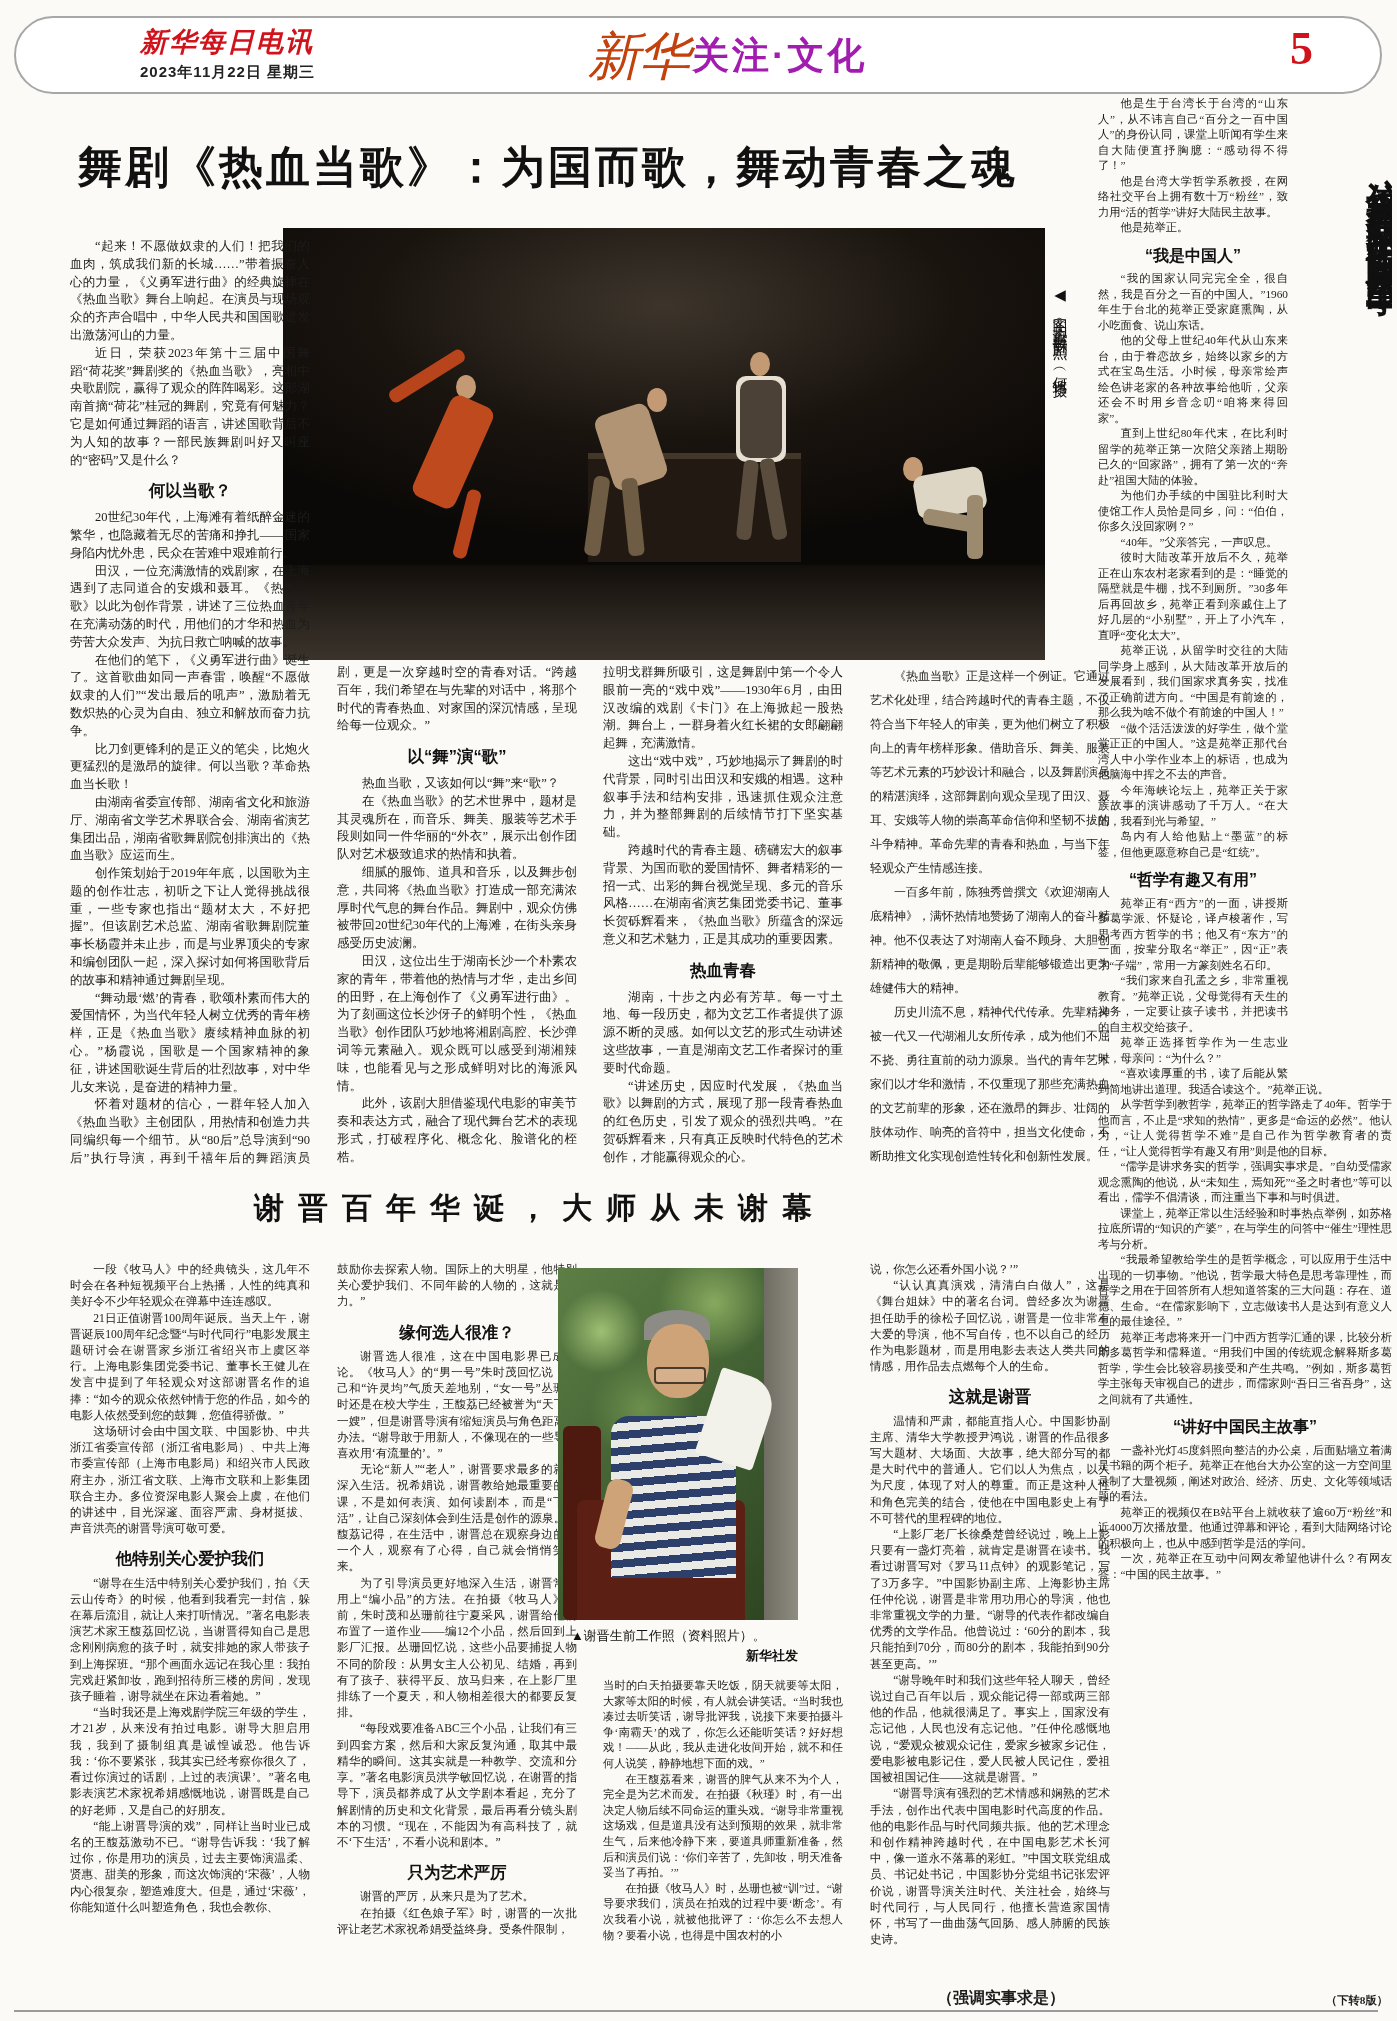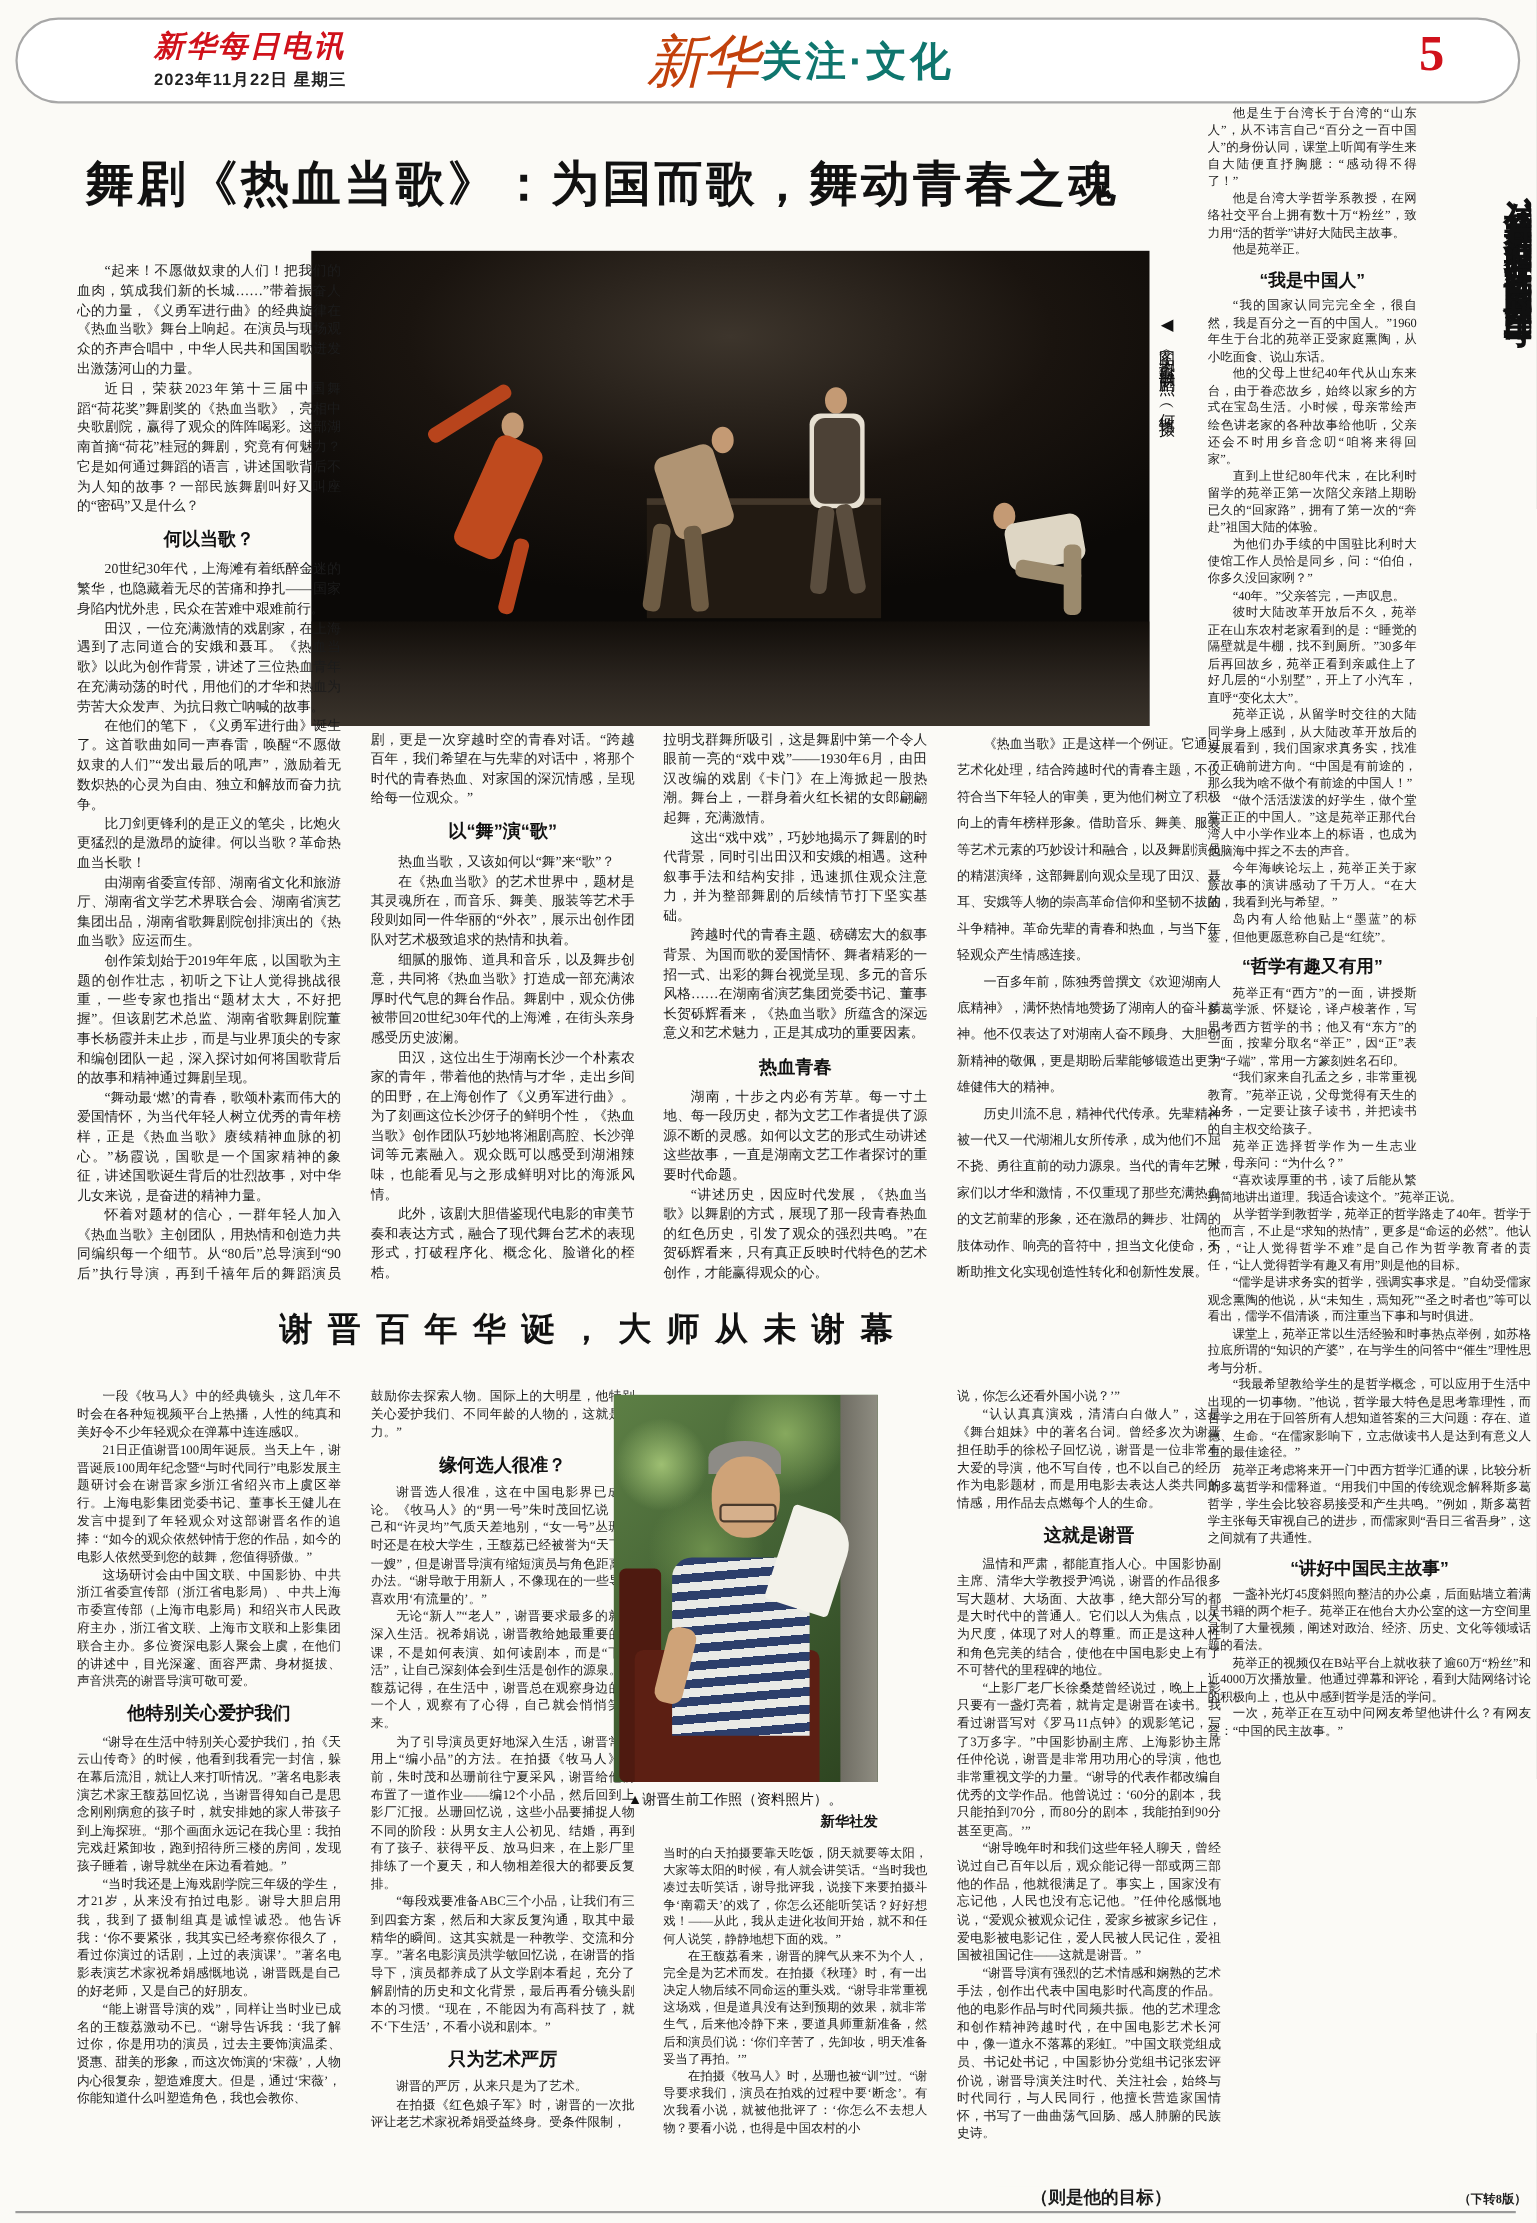--- a/index.html
+++ b/index.html
@@ -8,21 +8,21 @@
   
   .mast-frame{position:absolute;left:14px;top:16px;width:1364px;height:74px;
               border:2px solid #a7a7a7;border-radius:40px;background:#fff;}
   .logo-block{position:absolute;left:140px;top:24px;}
   .logo{font-weight:bold;font-size:27px;color:#d0121b;letter-spacing:2px;font-style:italic;}
   .date{font-family:"Liberation Sans","DejaVu Sans",sans-serif;font-size:15px;font-weight:bold;
         color:#222;margin-top:3px;letter-spacing:1px;}
   .brand{position:absolute;left:588px;top:22px;white-space:nowrap;}
   .brand-xh{font-size:52px;font-weight:normal;font-style:italic;color:#c2410c;letter-spacing:-2px;}
   .brand-rest{font-family:"Liberation Sans","DejaVu Sans",sans-serif;font-size:37px;font-weight:bold;
-              color:#0f766e;letter-spacing:3px;vertical-align:6px;}
+              color:#a21caf;letter-spacing:3px;vertical-align:6px;}
   .pagenum{position:absolute;left:1290px;top:22px;font-size:46px;font-weight:bold;color:#d0121b;}
   
   .headline1{position:absolute;left:22px;top:138px;width:1052px;margin:0;text-align:center;
              font-size:44px;font-weight:bold;letter-spacing:3px;color:#111;}
   .headline2{position:absolute;left:140px;top:1188px;width:800px;margin:0;text-align:center;
              font-size:30px;font-weight:bold;letter-spacing:14px;color:#111;}
   
   .photo1{position:absolute;left:283px;top:228px;width:762px;height:432px;overflow:hidden;
           background:radial-gradient(ellipse 70% 55% at 50% 18%,#3d352c 0%,#1a140f 55%,#0b0907 100%);}
   .photo1 .floor{position:absolute;left:0;bottom:0;width:100%;height:22%;
@@ -254,21 +254,21 @@
         <p class="para">“认认真真演戏，清清白白做人”，这是《舞台姐妹》中的著名台词。曾经多次为谢晋担任助手的徐松子回忆说，谢晋是一位非常有大爱的导演，他不写自传，也不以自己的经历作为电影题材，而是用电影去表达人类共同的情感，用作品去点燃每个人的生命。</p>
       </div>
     <h3 class="sub">这就是谢晋</h3>
     <div>
         <p class="para">温情和严肃，都能直指人心。中国影协副主席、清华大学教授尹鸿说，谢晋的作品很多写大题材、大场面、大故事，绝大部分写的都是大时代中的普通人。它们以人为焦点，以人为尺度，体现了对人的尊重。而正是这种人性和角色完美的结合，使他在中国电影史上有了不可替代的里程碑的地位。</p>
         <p class="para">“上影厂老厂长徐桑楚曾经说过，晚上上影只要有一盏灯亮着，就肯定是谢晋在读书。我看过谢晋写对《罗马11点钟》的观影笔记，写了3万多字。”中国影协副主席、上海影协主席任仲伦说，谢晋是非常用功用心的导演，他也非常重视文学的力量。“谢导的代表作都改编自优秀的文学作品。他曾说过：‘60分的剧本，我只能拍到70分，而80分的剧本，我能拍到90分甚至更高。’”</p>
         <p class="para">“谢导晚年时和我们这些年轻人聊天，曾经说过自己百年以后，观众能记得一部或两三部他的作品，他就很满足了。事实上，国家没有忘记他，人民也没有忘记他。”任仲伦感慨地说，“爱观众被观众记住，爱家乡被家乡记住，爱电影被电影记住，爱人民被人民记住，爱祖国被祖国记住——这就是谢晋。”</p>
         <p class="para">“谢晋导演有强烈的艺术情感和娴熟的艺术手法，创作出代表中国电影时代高度的作品。他的电影作品与时代同频共振。他的艺术理念和创作精神跨越时代，在中国电影艺术长河中，像一道永不落幕的彩虹。”中国文联党组成员、书记处书记，中国影协分党组书记张宏评价说，谢晋导演关注时代、关注社会，始终与时代同行，与人民同行，他擅长营造家国情怀，书写了一曲曲荡气回肠、感人肺腑的民族史诗。</p>
       </div>
   </div>
-  <p class="byline" style="position:absolute;left:905px;top:1988px;width:160px;margin:0;background:#fbfaf6;">（则是他的目标）</p>
+  <p class="byline" style="position:absolute;left:905px;top:1988px;width:160px;margin:0;background:#fbfaf6;">（强调实事求是）</p>
 
   <div class="rart">
     <div class="vhead">这位台大教授用『活的哲学』讲好大陆民主故事</div>
     <div>
         <p class="para">他是生于台湾长于台湾的“山东人”，从不讳言自己“百分之一百中国人”的身份认同，课堂上听闻有学生来自大陆便直抒胸臆：“感动得不得了！”</p>
         <p class="para">他是台湾大学哲学系教授，在网络社交平台上拥有数十万“粉丝”，致力用“活的哲学”讲好大陆民主故事。</p>
         <p class="para">他是苑举正。</p>
       </div>
     <h3 class="sub">“我是中国人”</h3>
     <div>

